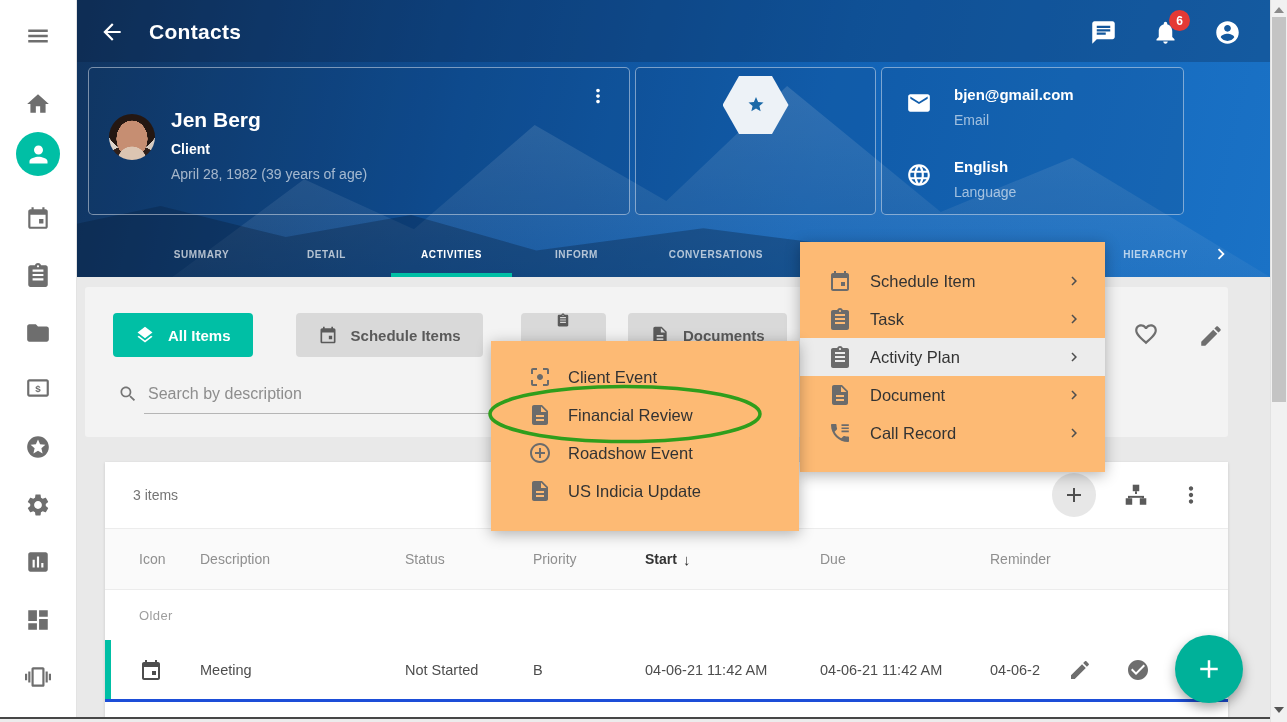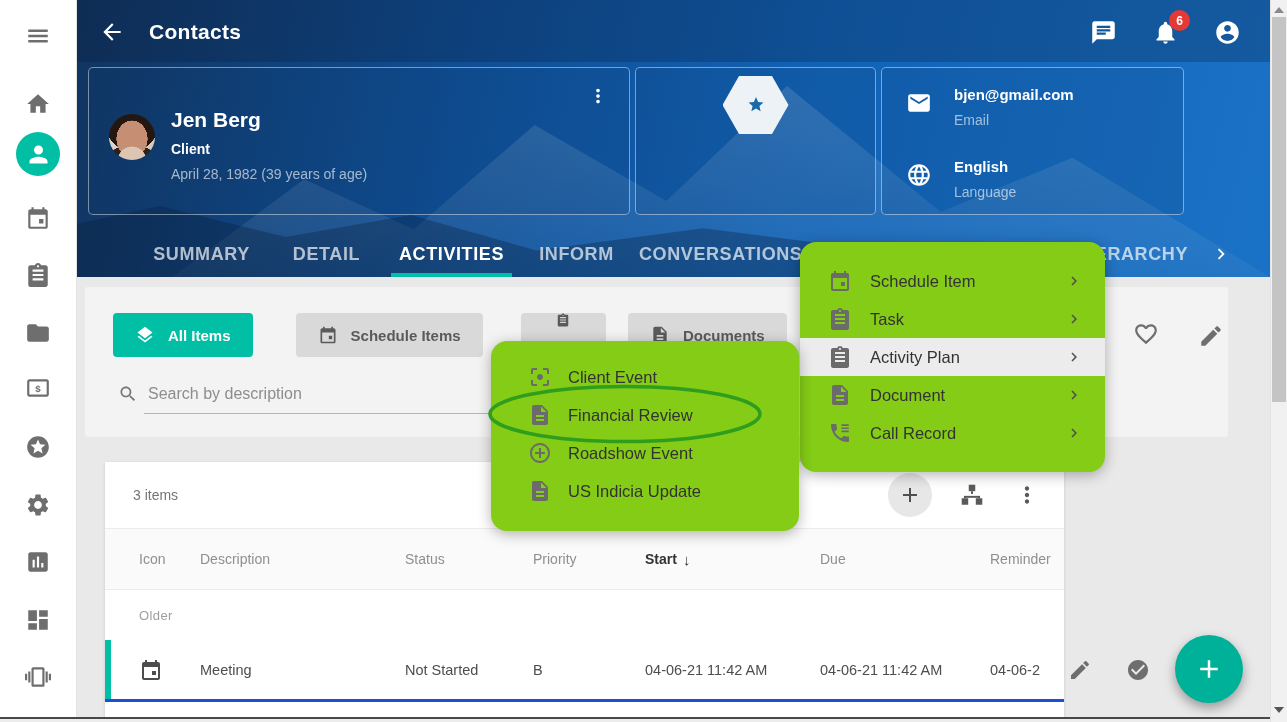--- a/index.html
+++ b/index.html
@@ -70,21 +70,21 @@
   .info-row{position:absolute;left:24px;display:flex;align-items:flex-start;gap:22px;color:#fff;}
   .info-row.r1{top:18px;}
   .info-row.r2{top:90px;}
   .info-row .iicon{width:26px;height:26px;margin-top:4px;color:#fff;}
   .info-row .iicon svg{width:26px;height:26px;fill:#fff;}
   .info-row .val{font-size:15px;font-weight:700;}
   .info-row .lbl{font-size:14px;color:rgba(255,255,255,.6);margin-top:9px;}
 
   .tabs{position:absolute;left:0;right:0;bottom:0;height:46px;display:flex;align-items:center;padding-left:62px;}
   .tab{position:relative;height:46px;display:flex;align-items:center;justify-content:center;min-width:125px;
-    color:rgba(255,255,255,.68);font-size:18px;font-weight:700;letter-spacing:.6px;}
+    color:rgba(255,255,255,.68);font-size:10px;font-weight:700;letter-spacing:.6px;}
   .tab.wide{min-width:154px;}
   .tab.active{color:#fff;text-align:center;}
   .tab.active::after{content:"";position:absolute;left:2px;right:2px;bottom:0;height:4px;background:var(--teal);}
   .tab-hierarchy{margin-left:auto;margin-right:16px;min-width:0;padding:0 6px;}
   .tab-more{margin-right:38px;color:#fff;width:22px;height:22px;}
   .tab-more svg{width:22px;height:22px;fill:#fff;}
 
   
   .filter-panel{position:absolute;left:8px;top:287px;width:1143px;height:150px;background:#f3f3f3;border-radius:3px;}
   .filter-buttons{display:flex;padding:26px 0 0 28px;}
@@ -99,21 +99,21 @@
   .search-row svg{width:20px;height:20px;fill:#757575;margin:0 6px 10px 0;}
   .search-row input{width:645px;background:transparent;border:none;outline:none;border-bottom:1px solid #b5b5b5;
     font-size:16px;color:#555;padding:2px 0 10px 4px;}
   .search-row input::placeholder{color:#8d8d8d;}
   .icon-btn{color:#6e6e6e;width:28px;height:28px;}
   .icon-btn svg{width:26px;height:26px;fill:currentColor;}
   .fav-btn{position:absolute;left:1048px;top:33px;}
   .edit-header-btn{position:absolute;left:1113px;top:35px;}
 
   
-  .table-card{position:absolute;left:28px;top:462px;width:959px;bottom:0;background:#fff;box-shadow:0 1px 3px rgba(0,0,0,.14);}
+  .table-card{position:absolute;left:28px;top:462px;width:1123px;bottom:0;background:#fff;box-shadow:0 1px 3px rgba(0,0,0,.14);}
   .tc-header{height:66px;display:flex;align-items:center;padding:0 22px 0 28px;}
   .tc-count{font-size:14px;color:#757575;}
   .tc-actions{margin-left:auto;display:flex;align-items:center;gap:27px;}
   .plus-round{width:44px;height:44px;border-radius:50%;background:#e7e7e7;display:flex;align-items:center;justify-content:center;color:#4f4f4f;}
   .plus-round svg{width:24px;height:24px;fill:currentColor;}
   .tc-actions .icon-btn{color:#5a5a5a;}
   .tc-grid{display:grid;grid-template-columns:61px 205px 128px 112px 175px 170px 78px auto;align-items:center;padding-left:34px;}
   .tc-cols{height:62px;background:#fafafa;border-top:1px solid #ececec;border-bottom:1px solid #ececec;}
   .tc-cols .col{font-size:14px;color:#8f8f8f;}
   .tc-cols .col.sorted{color:#333;font-weight:700;display:flex;align-items:flex-start;gap:6px;}
@@ -126,21 +126,21 @@
   .cell-icon svg{width:24px;height:24px;fill:currentColor;}
   .row-actions{display:flex;align-items:center;gap:34px;}
   .row-actions .icon-btn{width:24px;height:24px;}
   .row-actions .icon-btn svg{width:24px;height:24px;}
 
   .fab{position:absolute;left:1098px;top:635px;width:68px;height:68px;border-radius:50%;background:var(--teal-dark);
     box-shadow:0 5px 12px rgba(0,0,0,.35);display:flex;align-items:center;justify-content:center;color:#fff;z-index:40;}
   .fab svg{width:30px;height:30px;fill:#fff;}
 
   
-  .menu{position:absolute;background:#84cc16;box-shadow:0 3px 14px rgba(0,0,0,.30);z-index:50;border-radius:16px;}
+  .menu{position:absolute;background:#fdba74;box-shadow:0 3px 14px rgba(0,0,0,.30);z-index:50;}
   .menu-create{left:723px;top:242px;width:305px;padding:20px 0;}
   .menu-sub{left:414px;top:341px;width:308px;padding:17px 0 21px;}
   .mi{display:flex;align-items:center;height:38px;width:100%;text-align:left;}
   .mi .mi-icon{width:24px;height:24px;color:#6b6b6b;flex:none;}
   .mi .mi-icon svg{width:24px;height:24px;fill:currentColor;}
   .menu-create .mi{padding:0 22px 0 28px;}
   .menu-create .mi .mi-label{margin-left:18px;}
   .menu-sub .mi{padding:0 22px 0 37px;}
   .menu-sub .mi .mi-label{margin-left:16px;}
   .mi .mi-label{font-size:16.5px;color:#333;flex:1;}

